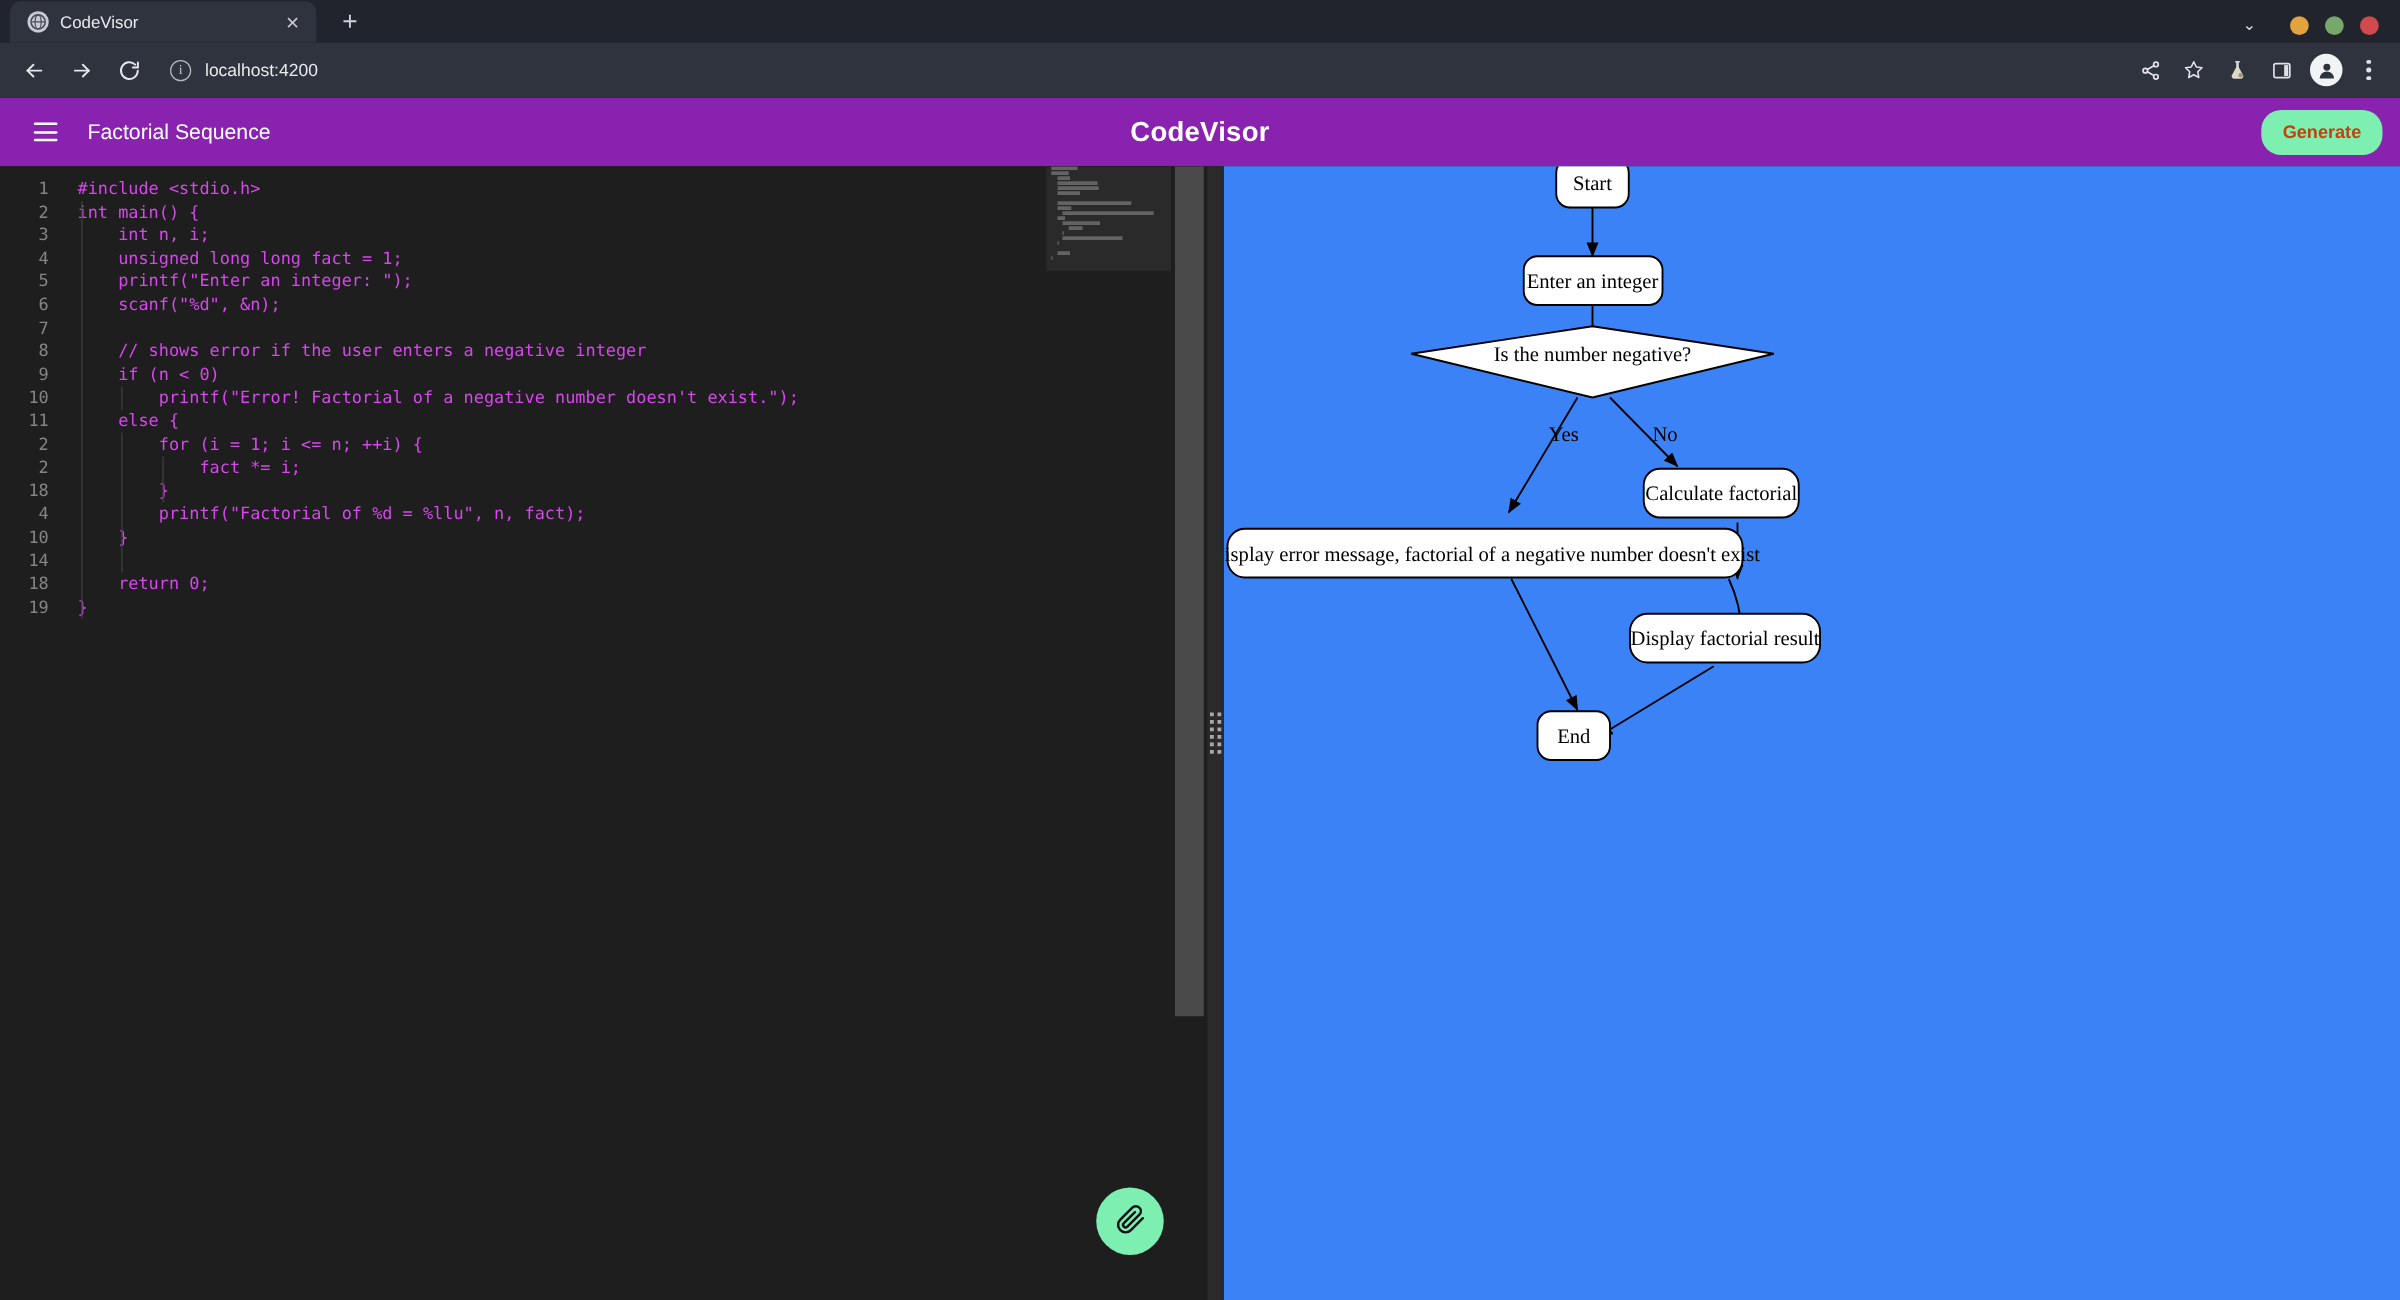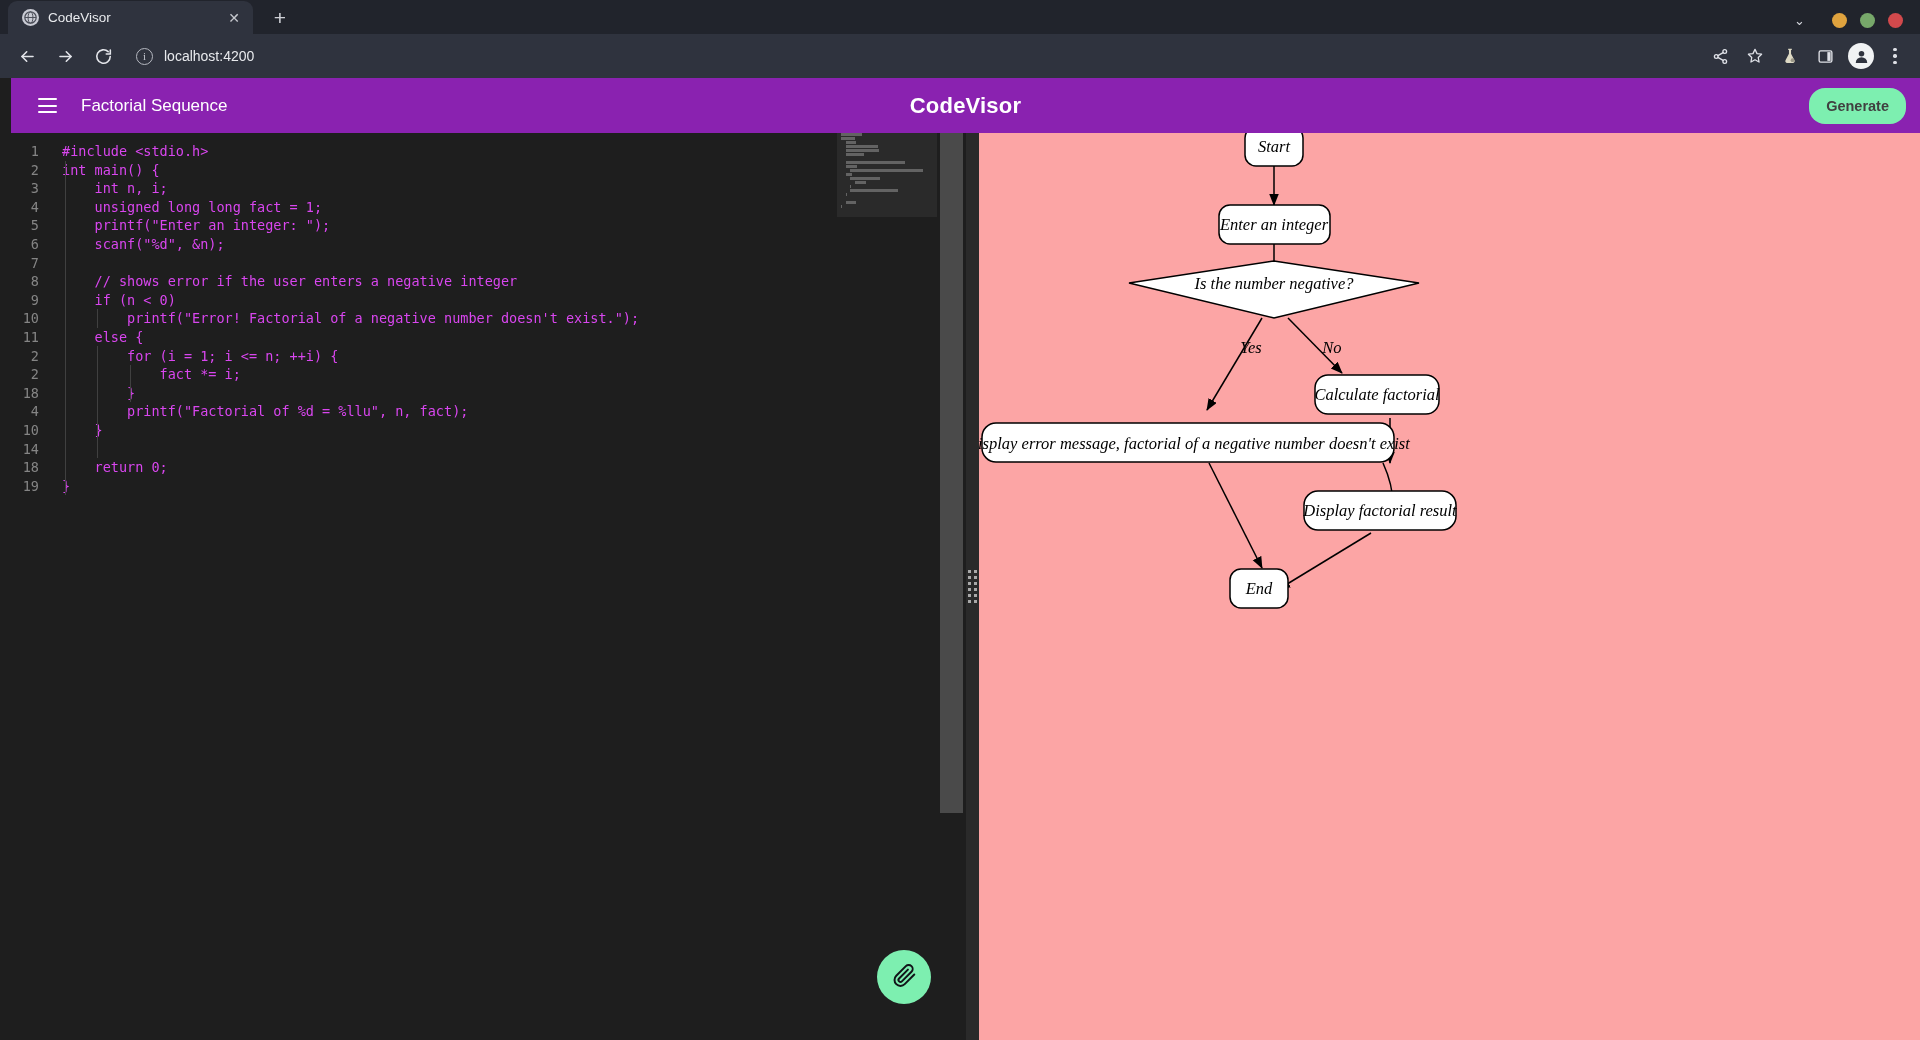--- a/index.html
+++ b/index.html
@@ -96,38 +96,37 @@
   }
   .kebab i { width: 3.4px; height: 3.4px; border-radius: 50%; background: #dfe1e6; }
 
   
   .viewport { flex: 1 1 auto; position: relative; background: #1e1e1e; overflow: hidden; }
 
   .app-header {
     height: 55px; background: #8a22b0;
     display: flex; align-items: center; padding: 0 14px 0 18px;
     position: relative;
-    margin-left: 11px;
   }
   .hamburger {
     width: 36px; height: 36px;
     display: flex; flex-direction: column; justify-content: center;
     align-items: center; gap: 4.5px; border-radius: 50%;
   }
   .hamburger i { width: 19px; height: 2px; background: #fff; border-radius: 1px; }
   .app-doc-title {
     color: #fff; font-size: 17px; margin-left: 16px; white-space: nowrap;
   }
   .app-brand {
     position: absolute; left: 0; right: 0; text-align: center;
     color: #fff; font-size: 22px; font-weight: bold;
     pointer-events: none; letter-spacing: .2px;
   }
   .generate-btn {
-    margin-left: auto; background: #7defb0; color: #404040;
+    margin-left: auto; background: #7defb0; color: #c2410c;
     border: none; border-radius: 16px;
     font-size: 14.5px; font-weight: bold;
     padding: 10px 17px; font-family: "Liberation Sans", sans-serif;
     position: relative; z-index: 2; white-space: nowrap;
   }
 
   
   .panes { display: flex; height: calc(100% - 55px); position: relative; }
 
   
@@ -174,21 +173,21 @@
   
   .splitter {
     width: 13px; flex: 0 0 13px; background: #2a2a2a;
     display: flex; align-items: center; justify-content: center;
     position: relative; z-index: 5;
   }
   .grip { display: grid; grid-template-columns: 3px 3px; gap: 3px 3px; }
   .grip i { width: 3px; height: 3px; background: #a9a9a9; }
 
   
-  .chart-pane { flex: 1 1 auto; background: #fca5a5; position: relative; overflow: hidden; font-style: italic; }
+  .chart-pane { flex: 1 1 auto; background: #3b82f6; position: relative; overflow: hidden; }
   .chart-pane svg { display: block; }
 
   
   .fab {
     position: absolute; left: 877px; bottom: 36px;
     width: 54px; height: 54px; border-radius: 50%;
     background: #7defb0; border: none;
     display: flex; align-items: center; justify-content: center;
     z-index: 20;
   }

